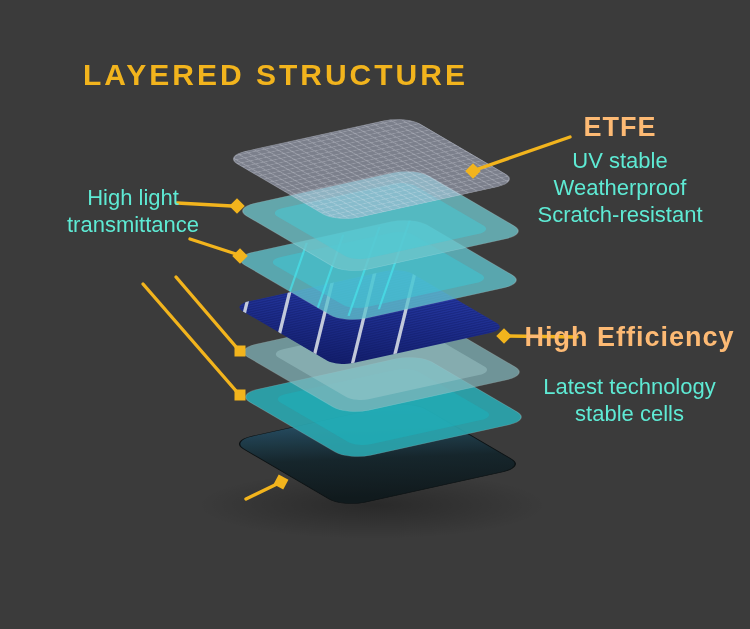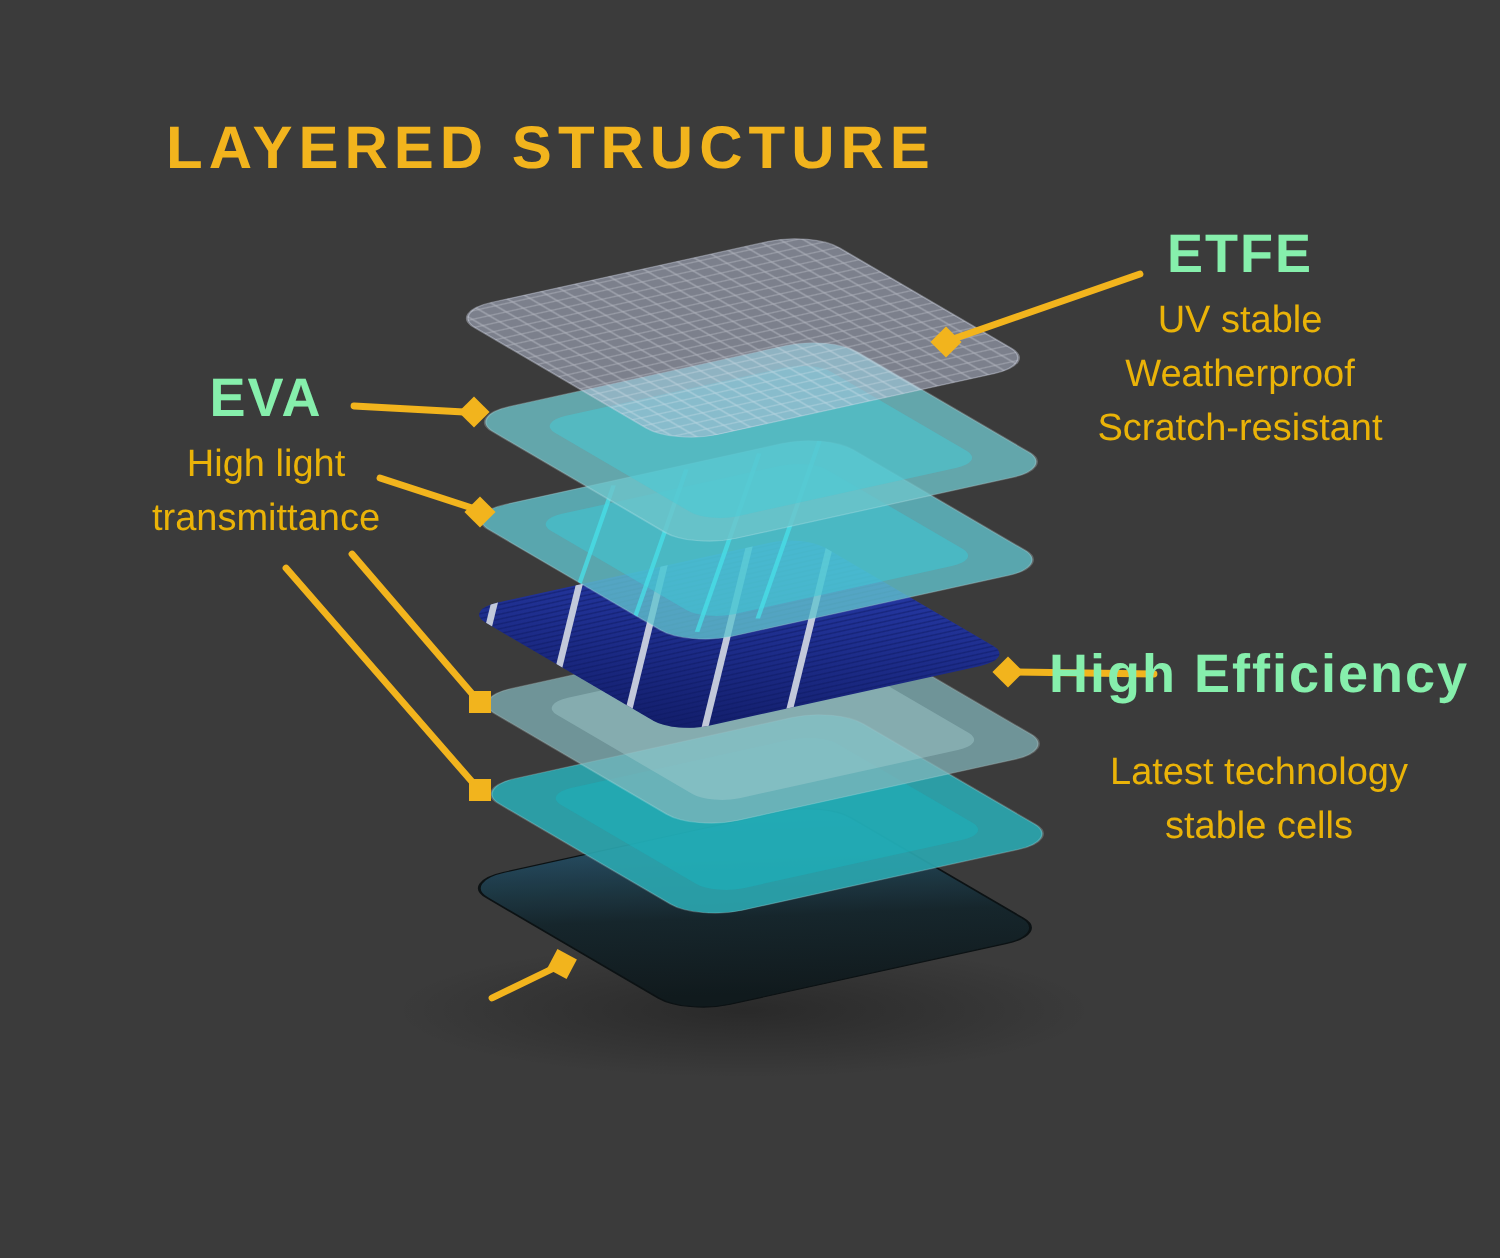--- a/index.html
+++ b/index.html
@@ -11,24 +11,24 @@
     font-family:"Liberation Sans", sans-serif;
   }
   .stack-svg{position:absolute;left:0;top:0;pointer-events:none;}
   .page-title{
     position:absolute;left:83px;top:58px;margin:0;
     font-size:30px;font-weight:bold;letter-spacing:3px;
     color:#F2B41D;white-space:nowrap;
   }
   .callout{position:absolute;text-align:center;}
   .callout .heading{
-    color:#86efac;font-weight:bold;font-size:27px;line-height:31px;
+    color:#fdba74;font-weight:bold;font-size:27px;line-height:31px;
     letter-spacing:1px;margin:0 0 4px 0;
   }
-  .callout .sub{color:#eab308;font-size:19px;line-height:27px;}
+  .callout .sub{color:#5eead4;font-size:22px;line-height:27px;}
   .callout .sub span{display:block;}
   .co-etfe{left:505px;top:112px;width:230px;}
   .co-eva{left:38px;top:184px;width:190px;}
   .co-eff{left:522px;top:322px;width:215px;}
   .co-sub{left:52px;top:468px;width:215px;}
   .co-sub .sub, .co-eff .sub{margin-top:20px;}
 </style>
 </head>
 <body>
 
@@ -142,21 +142,20 @@
   <div class="callout co-etfe">
     <div class="heading">ETFE</div>
     <div class="sub">
       <span>UV stable</span>
       <span>Weatherproof</span>
       <span>Scratch-resistant</span>
     </div>
   </div>
 
   <div class="callout co-eva">
-    <div class="heading">EVA</div>
     <div class="sub">
       <span>High light</span>
       <span>transmittance</span>
     </div>
   </div>
 
   <div class="callout co-eff">
     <div class="heading">High Efficiency</div>
     <div class="sub">
       <span>Latest technology</span>

